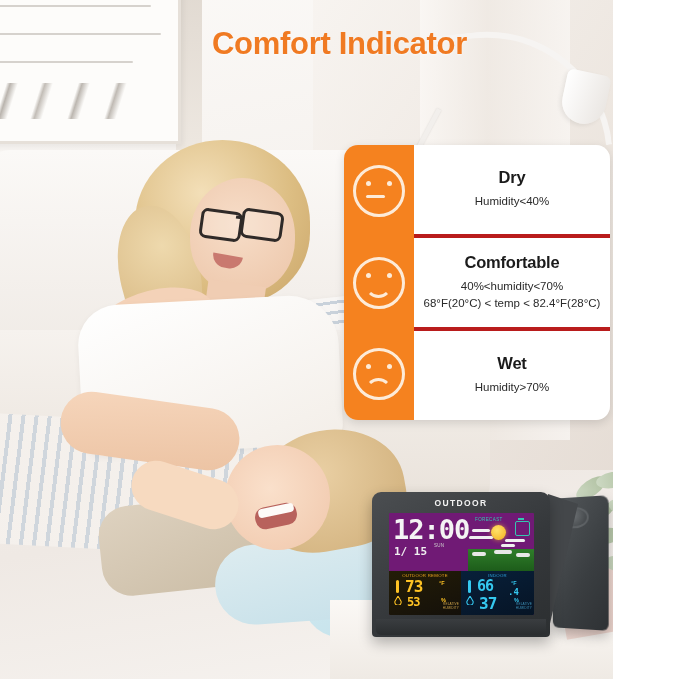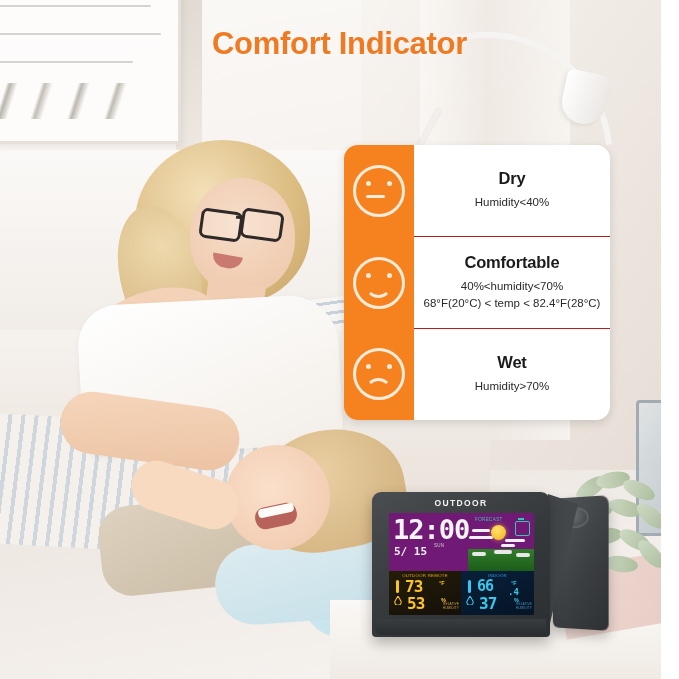--- a/index.html
+++ b/index.html
@@ -1,21 +1,21 @@
 <!DOCTYPE html>
 <html><head>
 <meta charset="utf-8">
 <style>
   html,body{margin:0;padding:0;}
   body{
     width:679px;height:679px;overflow:hidden;
     font-family:"Liberation Sans", sans-serif;
     background:#ffffff;
   }
-  #stage{position:relative;width:661px;height:679px;overflow:hidden;background:#fdfcfb;}
+  #stage{position:relative;width:613px;height:679px;overflow:hidden;background:#fdfcfb;}
 
   
   .scene{position:absolute;inset:0;}
   .wall{position:absolute;left:0;top:0;width:679px;height:679px;
     background:linear-gradient(170deg,#fbf9f7 0%,#f4f0ec 40%,#efe9e4 70%,#f7f4f1 100%);}
   .wall-right{position:absolute;right:0;top:0;width:300px;height:470px;
     background:linear-gradient(120deg,#f7f3ef 0%,#ece5de 60%,#e4dbd3 100%);opacity:.85;}
   .curtain{position:absolute;left:420px;top:0;width:150px;height:440px;
     background:linear-gradient(90deg,#fbf8f5,#efe9e3 45%,#f9f6f3 100%);opacity:.8;}
 
@@ -122,21 +122,21 @@
   .eye-l{left:10px;} .eye-r{right:10px;}
   .mouth-flat{position:absolute;left:10px;top:27px;width:19px;height:3.5px;border-radius:2px;background:#FDEBD8;}
   .mouth-smile{position:absolute;left:9px;top:20px;width:21px;height:12px;
     border:3.5px solid #FDEBD8;border-top-color:transparent;border-left-color:transparent;border-right-color:transparent;
     border-radius:0 0 22px 22px;}
   .mouth-sad{position:absolute;left:9px;top:27px;width:21px;height:12px;
     border:3.5px solid #FDEBD8;border-bottom-color:transparent;border-left-color:transparent;border-right-color:transparent;
     border-radius:22px 22px 0 0;}
   .txt-cell{flex:1;display:flex;flex-direction:column;align-items:center;justify-content:center;
     padding:0 6px;box-sizing:border-box;}
-  .txt-cell + .txt-cell{border-top:1px solid #b91c1c;}
+  .txt-cell + .txt-cell{border-top:4px solid #b91c1c;}
   .row-title{font-size:16.5px;font-weight:bold;color:#1b1b1b;margin-bottom:6px;letter-spacing:-.2px;}
   .row-sub{font-size:11.5px;color:#2a2a2a;line-height:1.5;white-space:nowrap;}
 
   
   .device{position:absolute;left:372px;top:492px;width:178px;height:145px;}
   .dev-body{position:absolute;inset:0;background:linear-gradient(150deg,#4b4e51,#35383b 55%,#2c2f31);
     border-radius:9px 9px 4px 4px;box-shadow:0 6px 14px rgba(0,0,0,.28);}
   .dev-brand{position:absolute;left:0;top:6px;width:178px;text-align:center;
     color:#f2f2f2;font-size:8.5px;font-weight:bold;letter-spacing:1.4px;}
   .lcd{position:absolute;left:17px;top:21px;width:145px;height:102px;background:#701a75;border-radius:1px;overflow:hidden;}
@@ -157,21 +157,21 @@
   .ground{position:absolute;left:79px;top:36px;width:66px;height:22px;
     background:linear-gradient(180deg,#2f7e2a,#1d5c1a);}
   .g-cloud{position:absolute;height:4px;border-radius:4px;background:#e8e8e8;}
   .lcd-bot{position:absolute;left:0;top:58px;width:145px;height:44px;display:flex;}
   .pane-out{width:72px;height:44px;background:linear-gradient(160deg,#241d07,#14100a);position:relative;}
   .pane-in{width:73px;height:44px;background:linear-gradient(160deg,#08203a,#061425);position:relative;}
   .pane-hdr{position:absolute;top:1.5px;width:100%;text-align:center;font-size:4.3px;letter-spacing:.3px;}
   .o-hdr{color:#f0a81e;} .i-hdr{color:#2ea3e0;}
   .big{position:absolute;font-family:"DejaVu Sans Mono",monospace;font-weight:bold;line-height:1;letter-spacing:-1px;}
   .o-temp{left:16px;top:8px;font-size:16px;color:#ffc324;}
-  .o-hum{left:18px;top:25px;font-size:16px;color:#ffc324;}
+  .o-hum{left:18px;top:25px;font-size:12px;color:#ffc324;}
   .i-temp{left:16px;top:8px;font-size:15px;color:#35c9f0;}
   .i-hum{left:18px;top:25px;font-size:16px;color:#35c9f0;}
   .unit{position:absolute;font-size:5.5px;font-weight:bold;}
   .o-u1{left:50px;top:9px;color:#ffc324;} .o-u2{left:52px;top:26px;color:#ffc324;}
   .i-u1{left:50px;top:9px;color:#35c9f0;} .i-u2{left:53px;top:26px;color:#35c9f0;}
   .i-dec{position:absolute;left:47px;top:16px;font-size:9px;font-weight:bold;color:#35c9f0;font-family:"DejaVu Sans Mono",monospace;}
   .thermo{position:absolute;left:7px;top:9px;width:3px;height:13px;border-radius:2px;}
   .t-out{background:#ffc324;} .t-in{background:#35c9f0;}
   .drop{position:absolute;left:5px;top:25px;width:8px;height:9px;}
   .mini-lbl{position:absolute;right:2px;font-size:3.2px;letter-spacing:.1px;line-height:1.25;text-align:right;}
@@ -303,21 +303,21 @@
   </div>
 
   <div class="device">
     <div class="dev-side"></div>
     <div class="dev-body"></div>
     <div class="dev-brand">OUTDOOR</div>
 
     <div class="lcd">
       <div class="lcd-top">
         <div class="clk">12:00</div>
-        <div class="dline">5/ 15</div>
+        <div class="dline">1/ 15</div>
         <div class="dday">SUN</div>
 
         <div class="fc-label">FORECAST</div>
         <div class="sun"></div>
         <div class="cl cl1"></div>
         <div class="cl cl2"></div>
         <div class="cl cl3"></div>
         <div class="cl cl4"></div>
         <div class="batt-t"></div>
         <div class="batt"></div>

